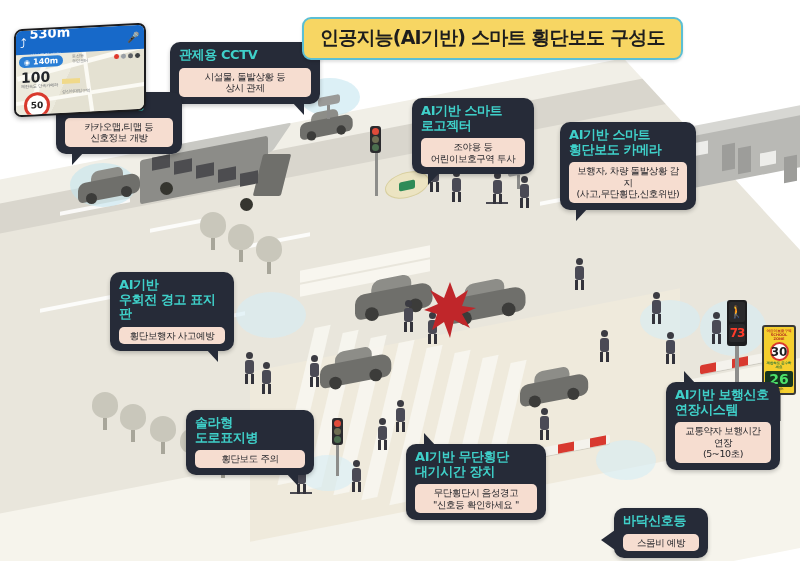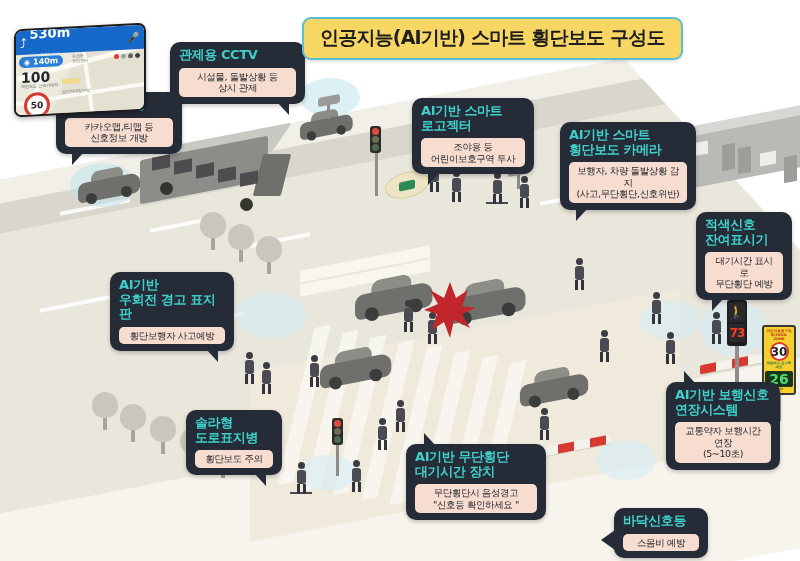--- a/index.html
+++ b/index.html
@@ -503,21 +503,21 @@
       <div class="limit">
         <span>50</span>
       </div>
     </div>
   </div>
 
   <div id="title-box">
     <div class="t">인공지능(AI기반) 스마트 횡단보도 구성도</div>
   </div>
 
-  <div class="callout" style="left:170px;top:42px;width:135px;">
+  <div class="callout" style="left:170px;top:42px;width:150px;">
     <div class="cbubble">
       <div class="ctitle">관제용 CCTV</div>
       <div class="csub">시설물, 돌발상황 등
 상시 관제</div>
       <div class="tail tail-br"></div>
     </div>
   </div>
 
   <div class="callout" style="left:56px;top:92px;width:126px;">
     <div class="cbubble">
@@ -541,50 +541,41 @@
   <div class="callout" style="left:560px;top:122px;width:136px;">
     <div class="cbubble">
       <div class="ctitle">AI기반 스마트
 횡단보도 카메라</div>
       <div class="csub">보행자, 차량 돌발상황 감지
 (사고,무단횡단,신호위반)</div>
       <div class="tail tail-bl"></div>
     </div>
   </div>
 
-  <div class="callout" style="left:696px;top:212px;width:96px;">
-    <div class="cbubble">
-      <div class="ctitle">적색신호
-잔여표시기</div>
-      <div class="csub">대기시간 표시로
-무단횡단 예방</div>
-      <div class="tail tail-bl"></div>
-    </div>
-  </div>
 
   <div class="callout" style="left:110px;top:272px;width:124px;">
     <div class="cbubble">
       <div class="ctitle">AI기반
 우회전 경고 표지판</div>
       <div class="csub">횡단보행자 사고예방</div>
       <div class="tail tail-br"></div>
     </div>
   </div>
 
   <div class="callout" style="left:666px;top:382px;width:114px;">
     <div class="cbubble">
       <div class="ctitle">AI기반 보행신호
 연장시스템</div>
       <div class="csub">교통약자 보행시간 연장
 (5~10초)</div>
       <div class="tail tail-tl"></div>
     </div>
   </div>
 
-  <div class="callout" style="left:186px;top:410px;width:96px;">
+  <div class="callout" style="left:186px;top:410px;width:128px;">
     <div class="cbubble">
       <div class="ctitle">솔라형
 도로표지병</div>
       <div class="csub">횡단보도 주의</div>
       <div class="tail tail-br"></div>
     </div>
   </div>
 
   <div class="callout" style="left:406px;top:444px;width:140px;">
     <div class="cbubble">

